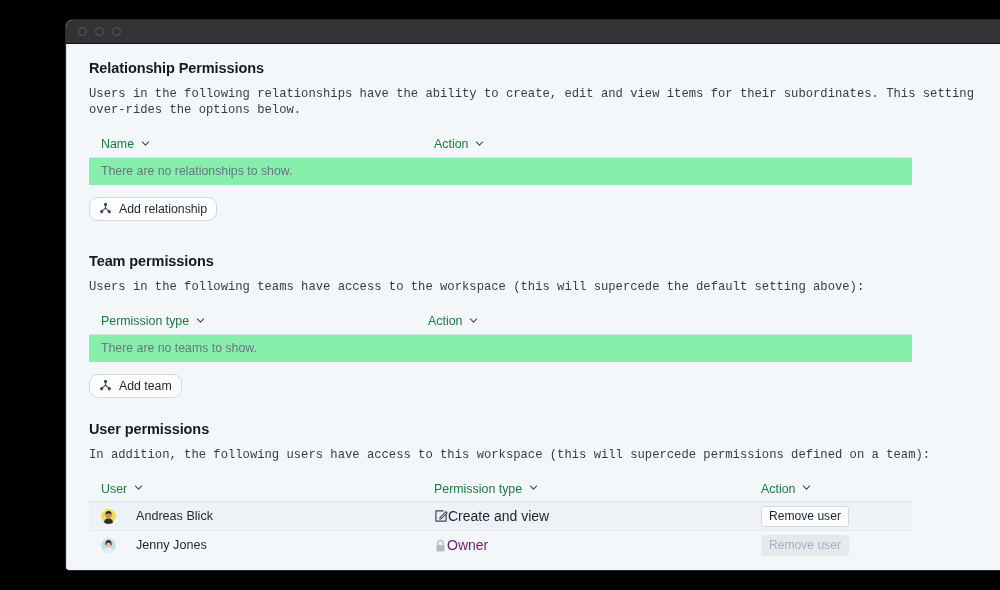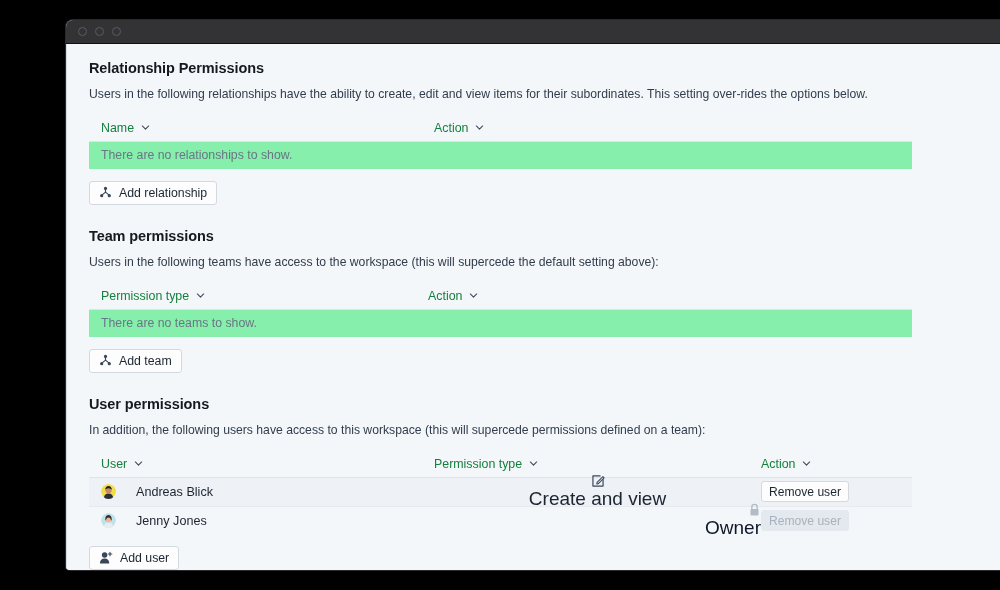--- a/index.html
+++ b/index.html
@@ -68,20 +68,21 @@
     font-size: 14.5px;
     font-weight: bold;
     color: #161a1f;
     letter-spacing: -0.1px;
   }
   p.section-desc {
     margin: 11px 0 0 0;
     font-size: 12.2px;
     color: #313d4c;
     line-height: 1.3;
+    font-family: Liberation Mono, monospace;
   }
 
   
   .tbl {
     margin-top: 13px;
     width: 823px;
   }
   .tbl-head {
     display: flex;
     align-items: center;
@@ -117,21 +118,21 @@
 
   
   .btn {
     display: inline-flex;
     align-items: center;
     gap: 7px;
     height: 24px;
     padding: 0 9px;
     background: #fdfdfe;
     border: 1px solid #d3d9e0;
-    border-radius: 3px;
+    border-radius: 9px;
     font-size: 12.3px;
     color: #1d2630;
     box-sizing: border-box;
     cursor: pointer;
     white-space: nowrap;
   }
   .btn-row { margin-top: 12px; }
   .btn-remove {
     height: 21px;
     padding: 0 7px;
@@ -161,22 +162,22 @@
 
   .avatar {
     width: 15px;
     height: 15px;
     border-radius: 50%;
     overflow: hidden;
     flex: none;
     position: relative;
   }
 
-  .cell-perm { display: flex; align-items: center; font-size: 19px; color: #1b242f; flex-direction: column; }
-  .cell-perm.muted { color: #0f172a; align-items: flex-end; }
+  .cell-perm { display: flex; align-items: center; font-size: 14px; color: #1b242f; }
+  .cell-perm.muted { color: #701a75; align-items: flex-end; }
 
   .icn { display: inline-block; flex: none; line-height: 0; }
 </style>
 </head>
 <body>
 
 <div class="screen">
 
   <div class="window">
 
@@ -220,21 +221,21 @@
               <path d="M7 3.2 V6.6 M7 6.6 L3.4 9.6 M7 6.6 L10.6 9.6" stroke="#39465a" stroke-width="1.25" fill="none" stroke-linecap="round"></path>
               <circle cx="7" cy="2.6" r="1.7" fill="#39465a"></circle>
               <circle cx="2.9" cy="10.4" r="1.7" fill="#39465a"></circle>
               <circle cx="11.1" cy="10.4" r="1.7" fill="#39465a"></circle>
             </svg>
           </span>
           <span>Add relationship</span>
         </button>
       </div>
 
-      <h2 class="section-title" style="margin-top:23px">Team permissions</h2>
+      <h2 class="section-title" style="margin-top:32px">Team permissions</h2>
       <p class="section-desc">Users in the following teams have access to the workspace (this will supercede the default setting above):</p>
 
       <div class="tbl">
         <div class="tbl-head">
           <div class="th" style="width:327px">
             <span>Permission type</span>
             <span class="chev">
               <svg width="9" height="9" viewBox="0 0 10 10">
                   <path d="M1.5 3.3 L5 6.8 L8.5 3.3" stroke="#3c4a5c" stroke-width="1.2" fill="none" stroke-linecap="round" stroke-linejoin="round"></path>
                 </svg>

